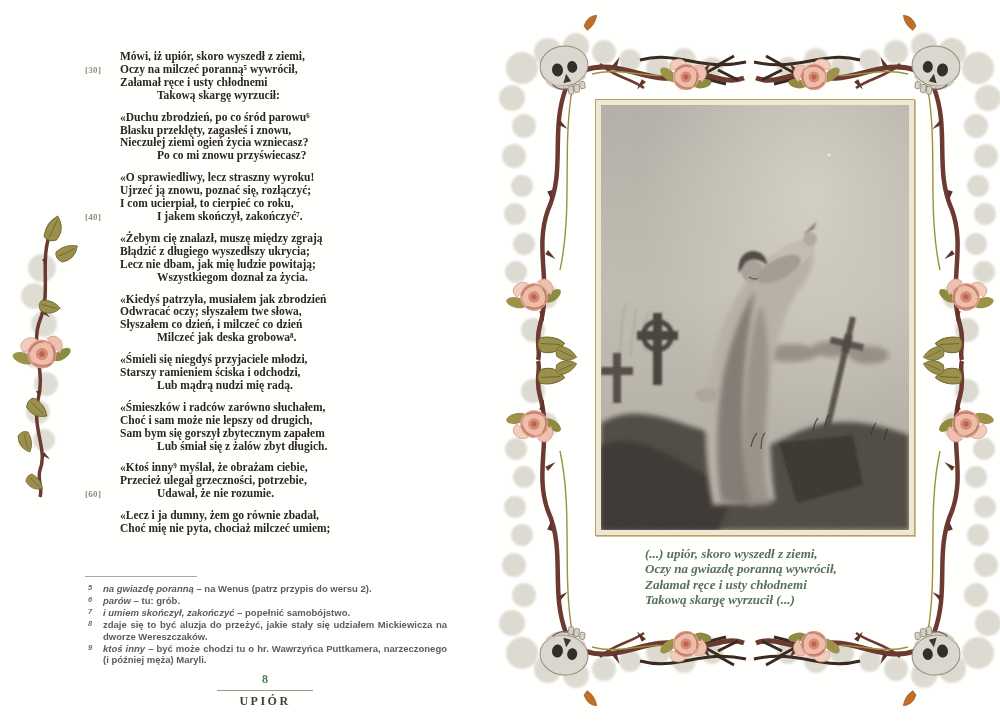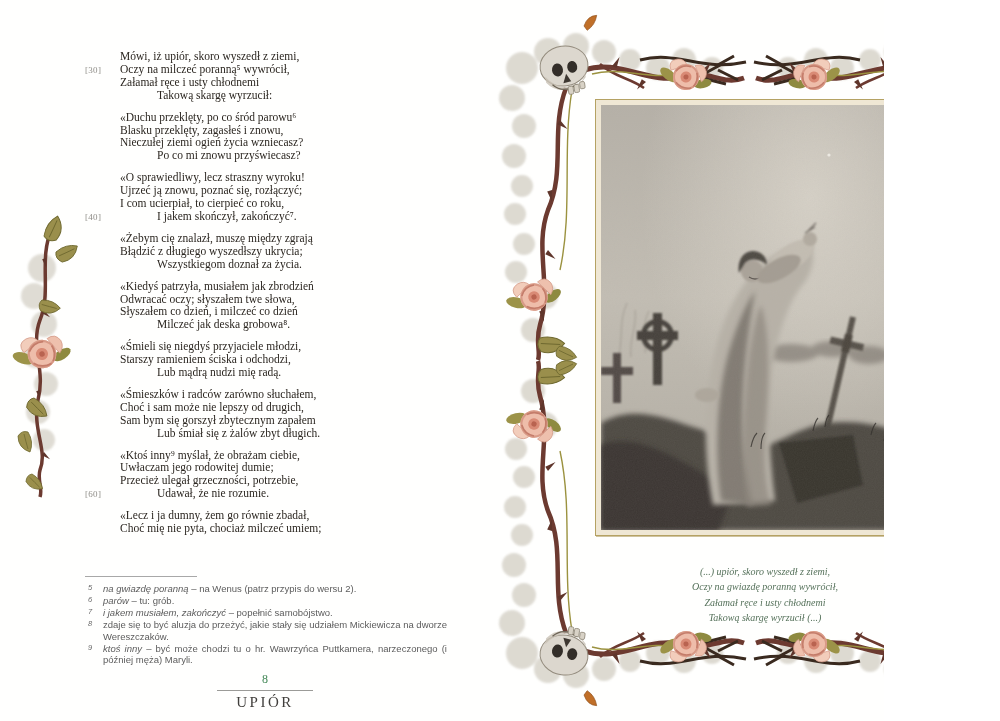--- a/index.html
+++ b/index.html
@@ -1,76 +1,77 @@
 <!DOCTYPE html>
 <html><head>
 <meta charset="utf-8">
 <style>
   html,body{margin:0;padding:0;background:#ffffff;}
-  .spread{position:relative;width:884px;height:721px;background:#fffffe;overflow:hidden;
-          font-family:"Liberation Serif","DejaVu Serif",serif;}
+  .spread{position:relative;width:1000px;height:721px;background:#fffffe;overflow:hidden;
+          font-family:"Liberation Serif","DejaVu Serif",serif;font-weight:bold;}
   
   .poem{position:absolute;left:85px;top:50px;width:365px;font-size:11.5px;line-height:12.9px;
         color:#2b2620;}
   .stanza{margin:0 0 9px 0;}
   .pline{position:relative;padding-left:35px;}
   .pline.indent{text-indent:37px;}
   .vnum{position:absolute;left:0;top:1px;font-size:9px;color:#8f8d88;letter-spacing:.3px;text-indent:0;text-align:center;}
   
   .fn-rule{position:absolute;left:85px;top:576px;width:112px;height:1px;background:#a8a8a8;}
   .footnotes{position:absolute;left:85px;top:583px;width:362px;
              font-family:"Liberation Sans","DejaVu Sans",sans-serif;
              font-size:9.5px;line-height:11.9px;color:#5c5c5c;}
   .fnote{position:relative;padding-left:18px;text-align:justify;}
   .fnmark{position:absolute;left:3px;top:-1px;font-size:7.5px;font-style:italic;color:#6a6a6a;text-align:left;}
   .fnlead{font-style:italic;}
   
   .footer{position:absolute;left:85px;top:672px;width:360px;text-align:center;}
   .pgnum{font-size:12px;color:#3f8653;}
   .footer-rule{width:96px;height:1px;background:#9b9b98;margin:3px auto 3px auto;}
-  .runtitle{font-size:15px;letter-spacing:2.5px;color:#413f3c;}
+  .runtitle{font-size:12px;letter-spacing:2.5px;color:#413f3c;}
   
   .plate{position:absolute;left:595px;top:99px;width:308px;height:425px;margin:0;
          border:1px solid #b5a263;padding:5px;background:#efe7d4;
          box-shadow:1px 1px 0 #cfc3a0;}
   .plate svg{display:block;}
-  .caption{position:absolute;left:645px;top:564px;width:240px;font-style:italic;
-           font-size:10px;line-height:15.4px;color:#55715a;text-align:center;}
+  .caption{position:absolute;left:645px;top:546px;width:240px;font-style:italic;
+           font-size:13px;line-height:15.4px;color:#55715a;}
   
   .ornaments{position:absolute;left:0;top:0;width:1000px;height:721px;pointer-events:none;}
 </style>
 </head>
 <body>
 
 <div class="spread">
 
   <section>
 
     <div class="poem">
       <div class="stanza">
         <div class="pline"><span class="vnum"></span><span>Mówi, iż upiór, skoro wyszedł z ziemi,</span></div>
         <div class="pline"><span class="vnum">[30]</span><span>Oczy na milczeć poranną⁵ wywrócił,</span></div>
         <div class="pline"><span class="vnum"></span><span>Załamał ręce i usty chłodnemi</span></div>
         <div class="pline indent"><span class="vnum"></span><span>Takową skargę wyrzucił:</span></div>
       </div>
       <div class="stanza">
-        <div class="pline"><span class="vnum"></span><span>«Duchu przeklęty, po co śród parowu⁶</span></div>
+        <div class="pline"><span class="vnum"></span><span>«Duchu zbrodzień, po co śród parowu⁶</span></div>
         <div class="pline"><span class="vnum"></span><span>Blasku przeklęty, zagasłeś i znowu,</span></div>
         <div class="pline"><span class="vnum"></span><span>Nieczułej ziemi ogień życia wzniecasz?</span></div>
         <div class="pline indent"><span class="vnum"></span><span>Po co mi znowu przyświecasz?</span></div>
       </div>
       <div class="stanza">
         <div class="pline"><span class="vnum"></span><span>«O sprawiedliwy, lecz straszny wyroku!</span></div>
         <div class="pline"><span class="vnum"></span><span>Ujrzeć ją znowu, poznać się, rozłączyć;</span></div>
         <div class="pline"><span class="vnum"></span><span>I com ucierpiał, to cierpieć co roku,</span></div>
         <div class="pline indent"><span class="vnum">[40]</span><span>I jakem skończył, zakończyć⁷.</span></div>
       </div>
       <div class="stanza">
         <div class="pline"><span class="vnum"></span><span>«Żebym cię znalazł, muszę między zgrają</span></div>
         <div class="pline"><span class="vnum"></span><span>Błądzić z długiego wyszedłszy ukrycia;</span></div>
+        <div class="pline"><span class="vnum"></span><span>Lecz nie dbam, jak mię ludzie powitają;</span></div>
         <div class="pline indent"><span class="vnum"></span><span>Wszystkiegom doznał za życia.</span></div>
       </div>
       <div class="stanza">
         <div class="pline"><span class="vnum"></span><span>«Kiedyś patrzyła, musiałem jak zbrodzień</span></div>
         <div class="pline"><span class="vnum"></span><span>Odwracać oczy; słyszałem twe słowa,</span></div>
         <div class="pline"><span class="vnum"></span><span>Słyszałem co dzień, i milczeć co dzień</span></div>
         <div class="pline indent"><span class="vnum"></span><span>Milczeć jak deska grobowa⁸.</span></div>
       </div>
       <div class="stanza">
         <div class="pline"><span class="vnum"></span><span>«Śmieli się niegdyś przyjaciele młodzi,</span></div>
@@ -78,36 +79,35 @@
         <div class="pline indent"><span class="vnum"></span><span>Lub mądrą nudzi mię radą.</span></div>
       </div>
       <div class="stanza">
         <div class="pline"><span class="vnum"></span><span>«Śmieszków i radców zarówno słuchałem,</span></div>
         <div class="pline"><span class="vnum"></span><span>Choć i sam może nie lepszy od drugich,</span></div>
         <div class="pline"><span class="vnum"></span><span>Sam bym się gorszył zbytecznym zapałem</span></div>
         <div class="pline indent"><span class="vnum"></span><span>Lub śmiał się z żalów zbyt długich.</span></div>
       </div>
       <div class="stanza">
         <div class="pline"><span class="vnum"></span><span>«Ktoś inny⁹ myślał, że obrażam ciebie,</span></div>
-        <div class="pline"><span class="vnum"></span><span>Uwłaczam jego rodowitej dumie;</span></div>
         <div class="pline"><span class="vnum"></span><span>Przecież ulegał grzeczności, potrzebie,</span></div>
         <div class="pline indent"><span class="vnum">[60]</span><span>Udawał, że nie rozumie.</span></div>
       </div>
       <div class="stanza">
         <div class="pline"><span class="vnum"></span><span>«Lecz i ja dumny, żem go równie zbadał,</span></div>
         <div class="pline"><span class="vnum"></span><span>Choć mię nie pyta, chociaż milczeć umiem;</span></div>
       </div>
     </div>
 
     <div class="fn-rule"></div>
 
     <div class="footnotes">
       <div class="fnote"><span class="fnmark">5</span><span class="fnlead">na gwiazdę poranną</span><span> – na Wenus (patrz przypis do wersu 2).</span></div>
       <div class="fnote"><span class="fnmark">6</span><span class="fnlead">parów</span><span> – tu: grób.</span></div>
-      <div class="fnote"><span class="fnmark">7</span><span class="fnlead">i jakem musiałem, zakończyć</span><span> – popełnić samobójstwo.</span></div>
+      <div class="fnote"><span class="fnmark">7</span><span class="fnlead">i umiem skończył, zakończyć</span><span> – popełnić samobójstwo.</span></div>
       <div class="fnote"><span class="fnmark">8</span><span class="fnlead"></span><span>zdaje się to być aluzja do przeżyć, jakie stały się udziałem Mickiewicza na dworze Wereszczaków.</span></div>
       <div class="fnote"><span class="fnmark">9</span><span class="fnlead">ktoś inny</span><span> – być może chodzi tu o hr. Wawrzyńca Puttkamera, narzeczonego (i później męża) Maryli.</span></div>
     </div>
 
     <div class="footer">
       <div class="pgnum">8</div>
       <div class="footer-rule"></div>
       <div class="runtitle">UPIÓR</div>
     </div>
   </section>

